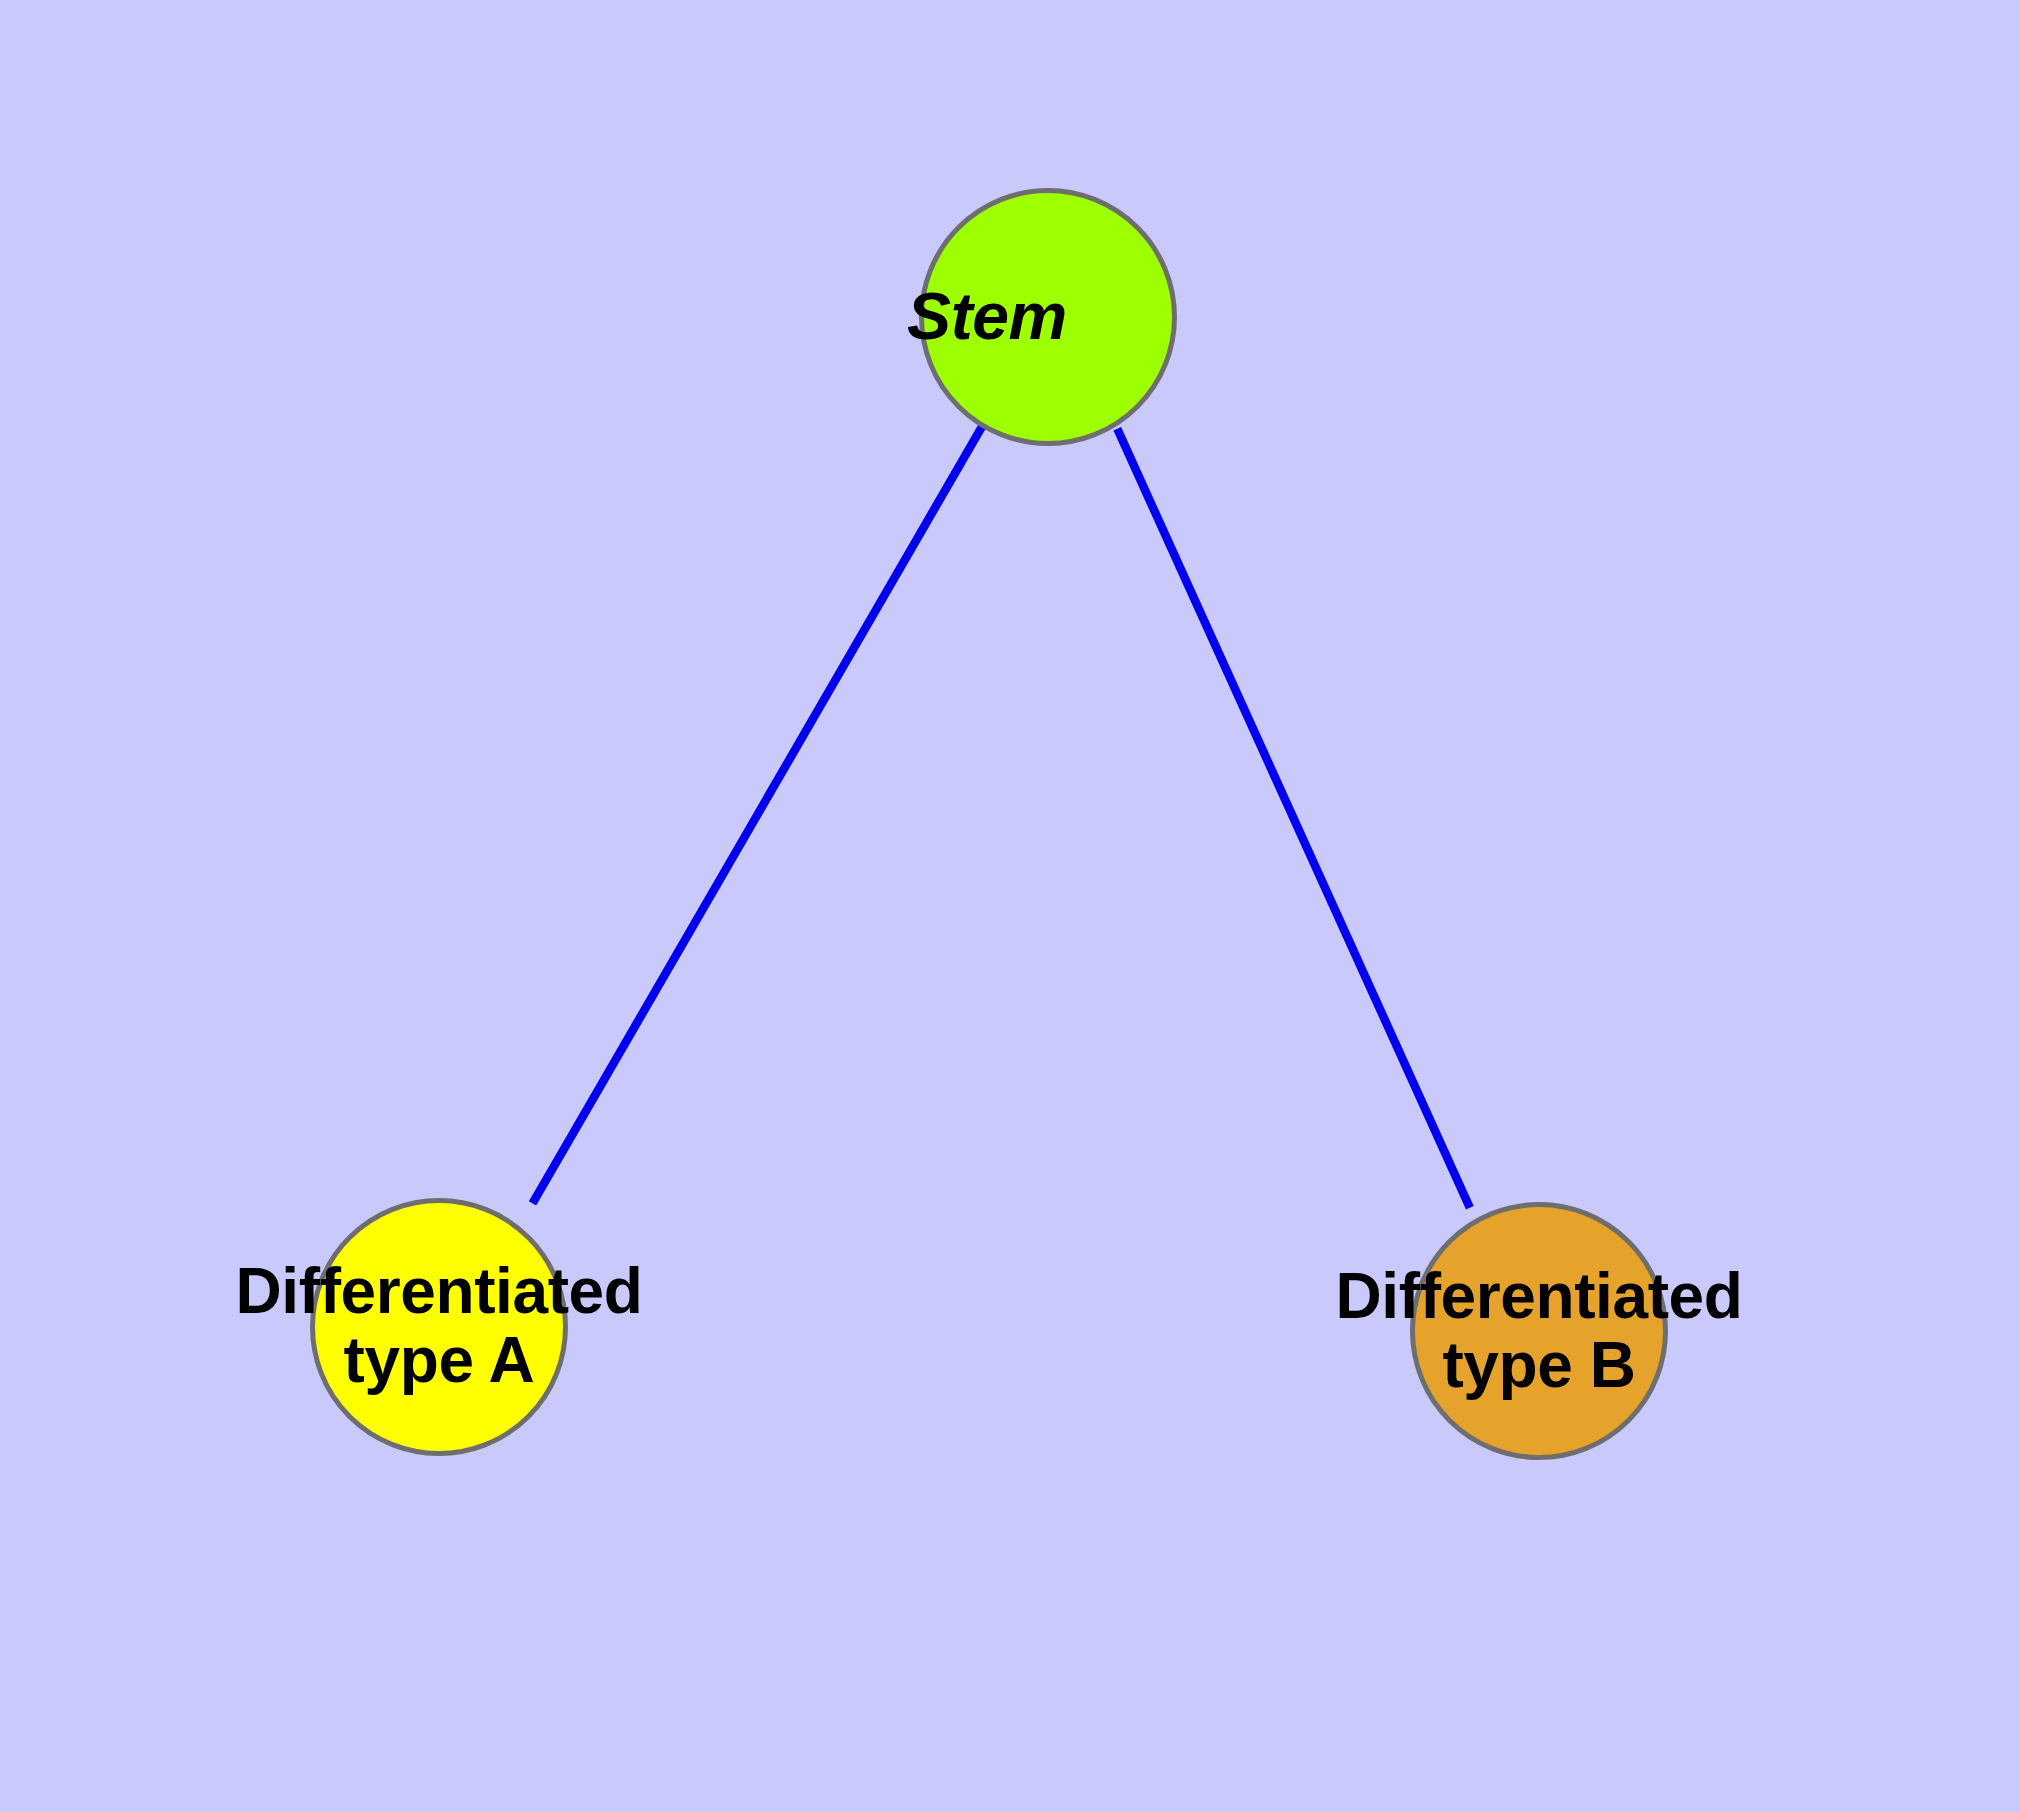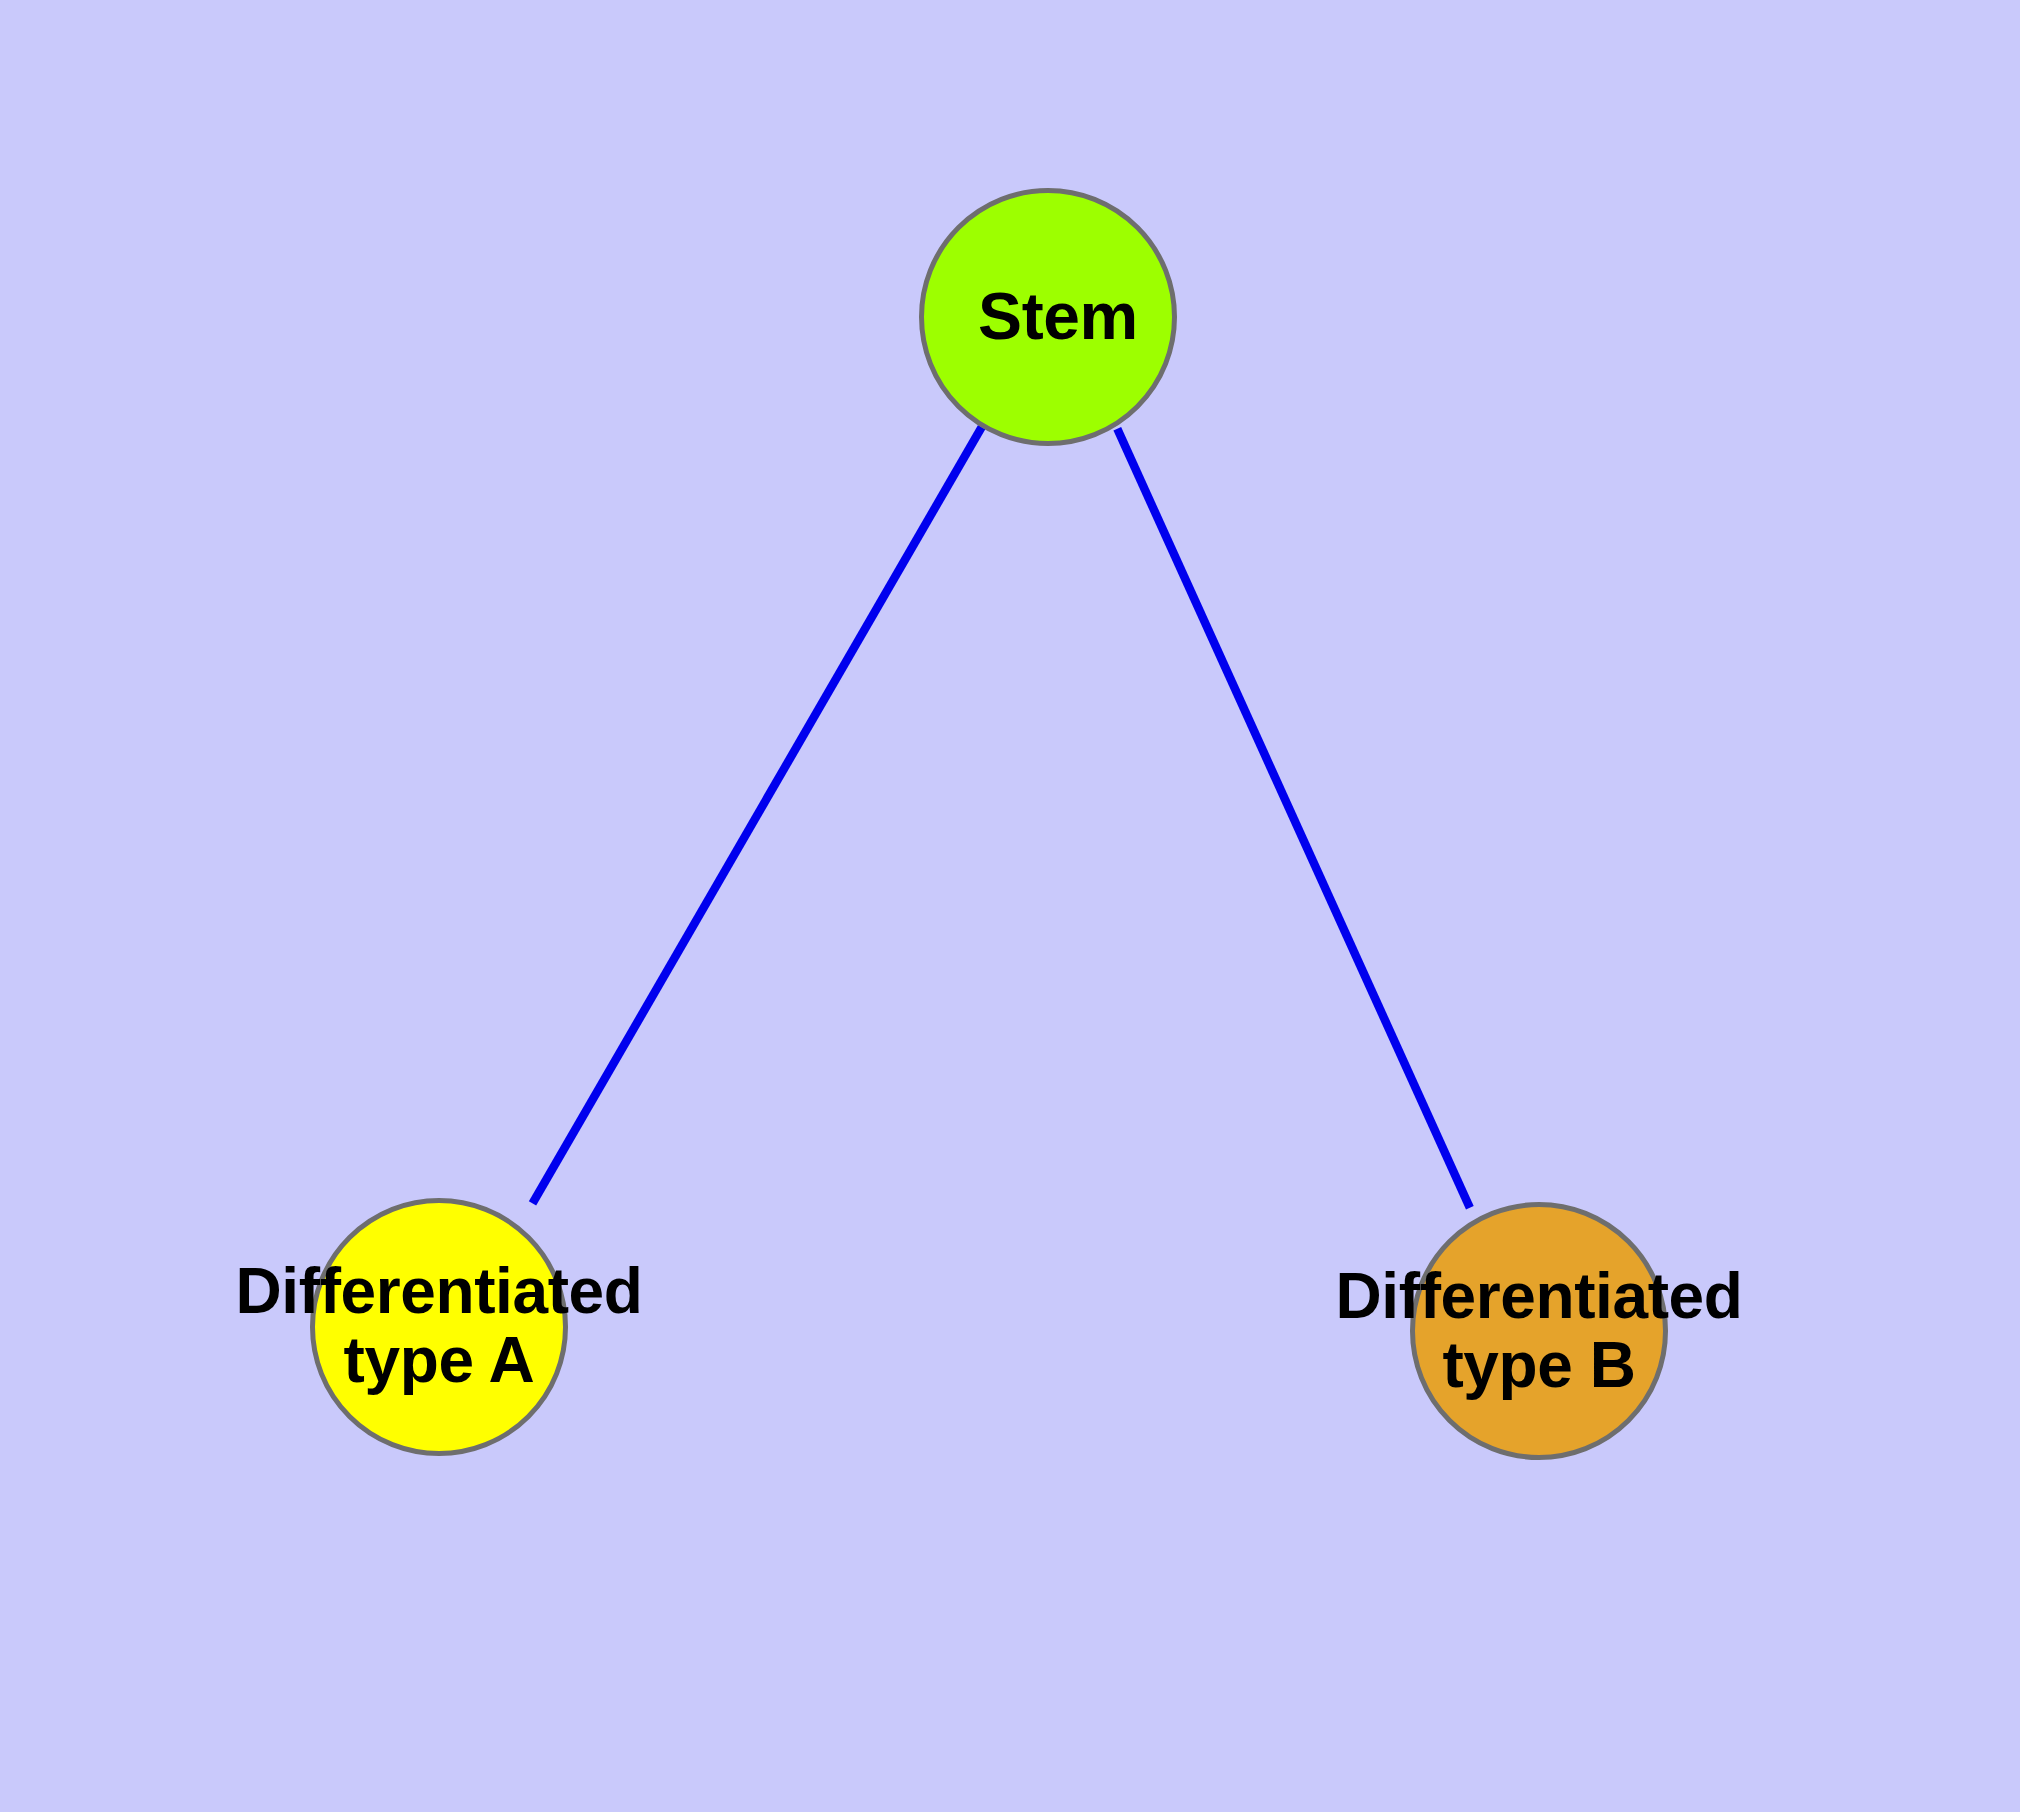--- a/index.html
+++ b/index.html
@@ -50,20 +50,20 @@
 
   <svg id="edge-layer" viewBox="0 0 2384 2138">
     <line stroke="#0000ee" stroke-width="10" stroke-linecap="butt" x1="1158" y1="504" x2="628" y2="1420"></line>
     <line stroke="#0000ee" stroke-width="10" stroke-linecap="butt" x1="1318" y1="506" x2="1734" y2="1425"></line>
   </svg>
 
   <div class="node" style="left: 919px; top: 188px; width: 258px; height: 258px; background: rgb(157, 255, 0); border-color: rgb(110, 110, 110); border-width: 5.1px;"></div>
   <div class="node" style="left: 310px; top: 1198px; width: 258px; height: 258px; background: rgb(255, 255, 0); border-color: rgb(110, 110, 110); border-width: 5.1px;"></div>
   <div class="node" style="left: 1410px; top: 1202px; width: 258px; height: 258px; background: rgb(229, 163, 43); border-color: rgb(110, 110, 110); border-width: 5.1px;"></div>
 
-  <div class="node-label label-stem" style="color: rgb(0, 0, 0); left: 1058px; top: 317px; transform: translate(-50%, -50%);">Stem</div>
+  <div class="node-label label-stem" style="color: rgb(0, 0, 0); left: 987px; top: 317px; transform: translate(-50%, -50%); font-style: italic;">Stem</div>
   <div class="node-label label-typea" style="color: rgb(0, 0, 0); left: 439px; top: 1326px; transform: translate(-50%, -50%);">Differentiated
 type A</div>
   <div class="node-label label-typeb" style="color: rgb(0, 0, 0); left: 1539px; top: 1331px; transform: translate(-50%, -50%);">Differentiated
 type B</div>
 
 </div>
 
 
 </body></html>

